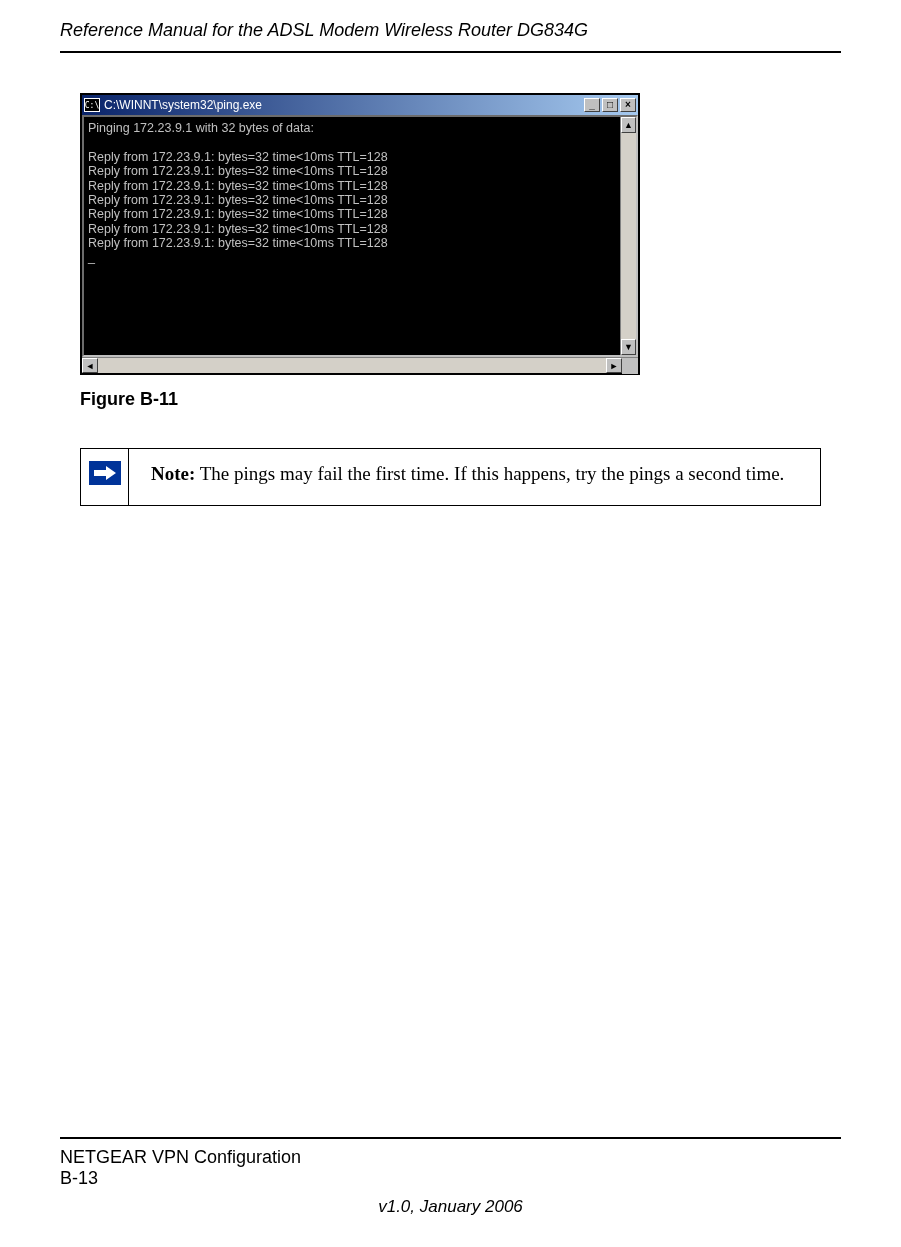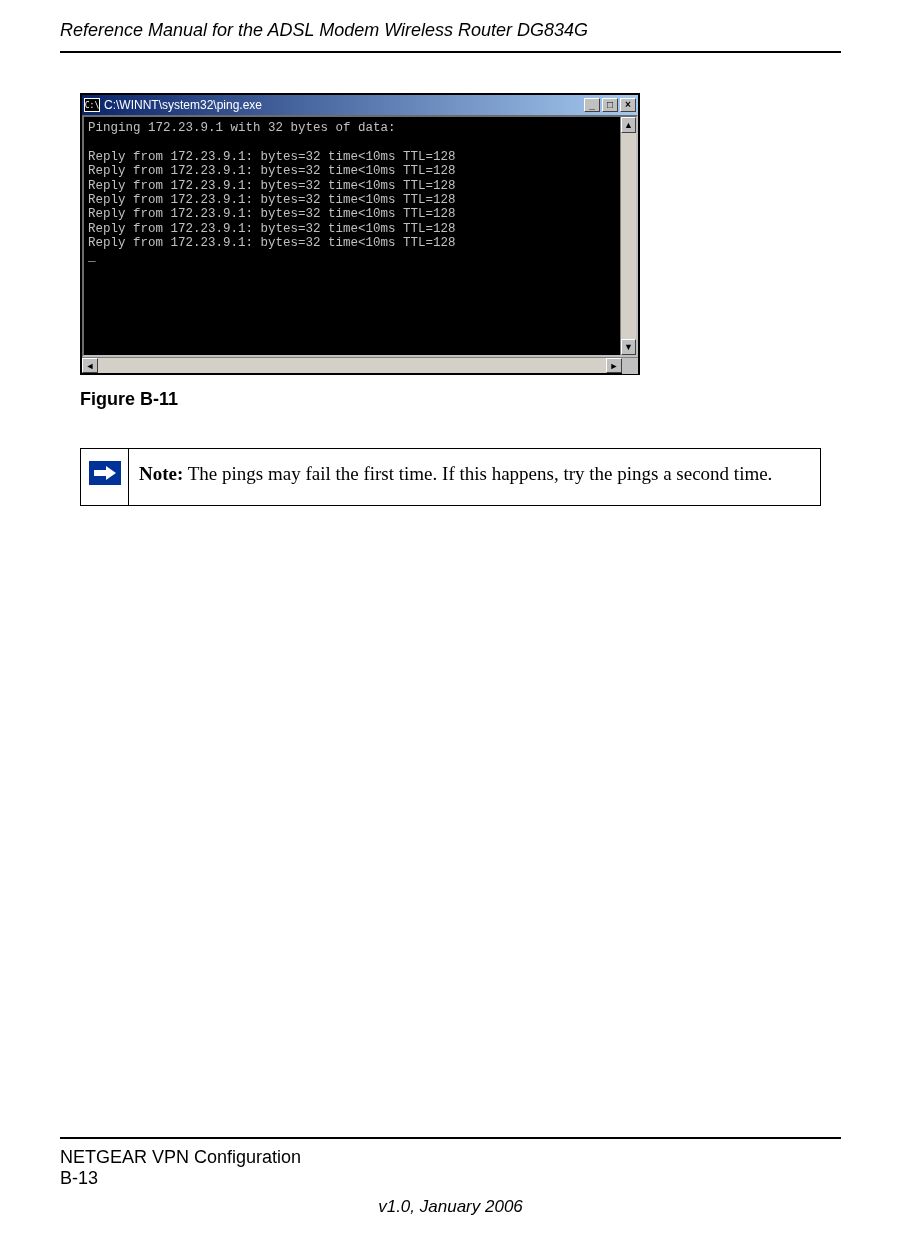--- a/index.html
+++ b/index.html
@@ -80,21 +80,21 @@
       line-height: 1;
     }
     .console-wrap {
       display: flex;
       background: #c0c0c0;
       border: 2px inset #c0c0c0;
     }
     .console {
       background: #000;
       color: #c0c0c0;
-      font-family: Liberation Mono, monospace;
+      font-family: Liberation Sans, sans-serif;
       font-size: 12.5px;
       line-height: 1.15;
       padding: 4px 6px 4px 4px;
       white-space: pre;
       flex: 1;
       height: 238px;
       overflow: hidden;
     }
     .vscroll {
       width: 16px;
@@ -129,20 +129,21 @@
     .figure-caption {
       font-weight: bold;
       font-size: 18px;
       font-family: Arial, Helvetica, sans-serif;
       margin: 14px 0 0 20px;
     }
     .note-box {
       border: 1.5px solid #000;
       display: flex;
       margin: 38px 20px 0 20px;
+      gap: 12px;
     }
     .note-icon-cell {
       border-right: 1.5px solid #000;
       width: 48px;
       display: flex;
       align-items: flex-start;
       justify-content: center;
       padding-top: 12px;
     }
     .note-arrow {

